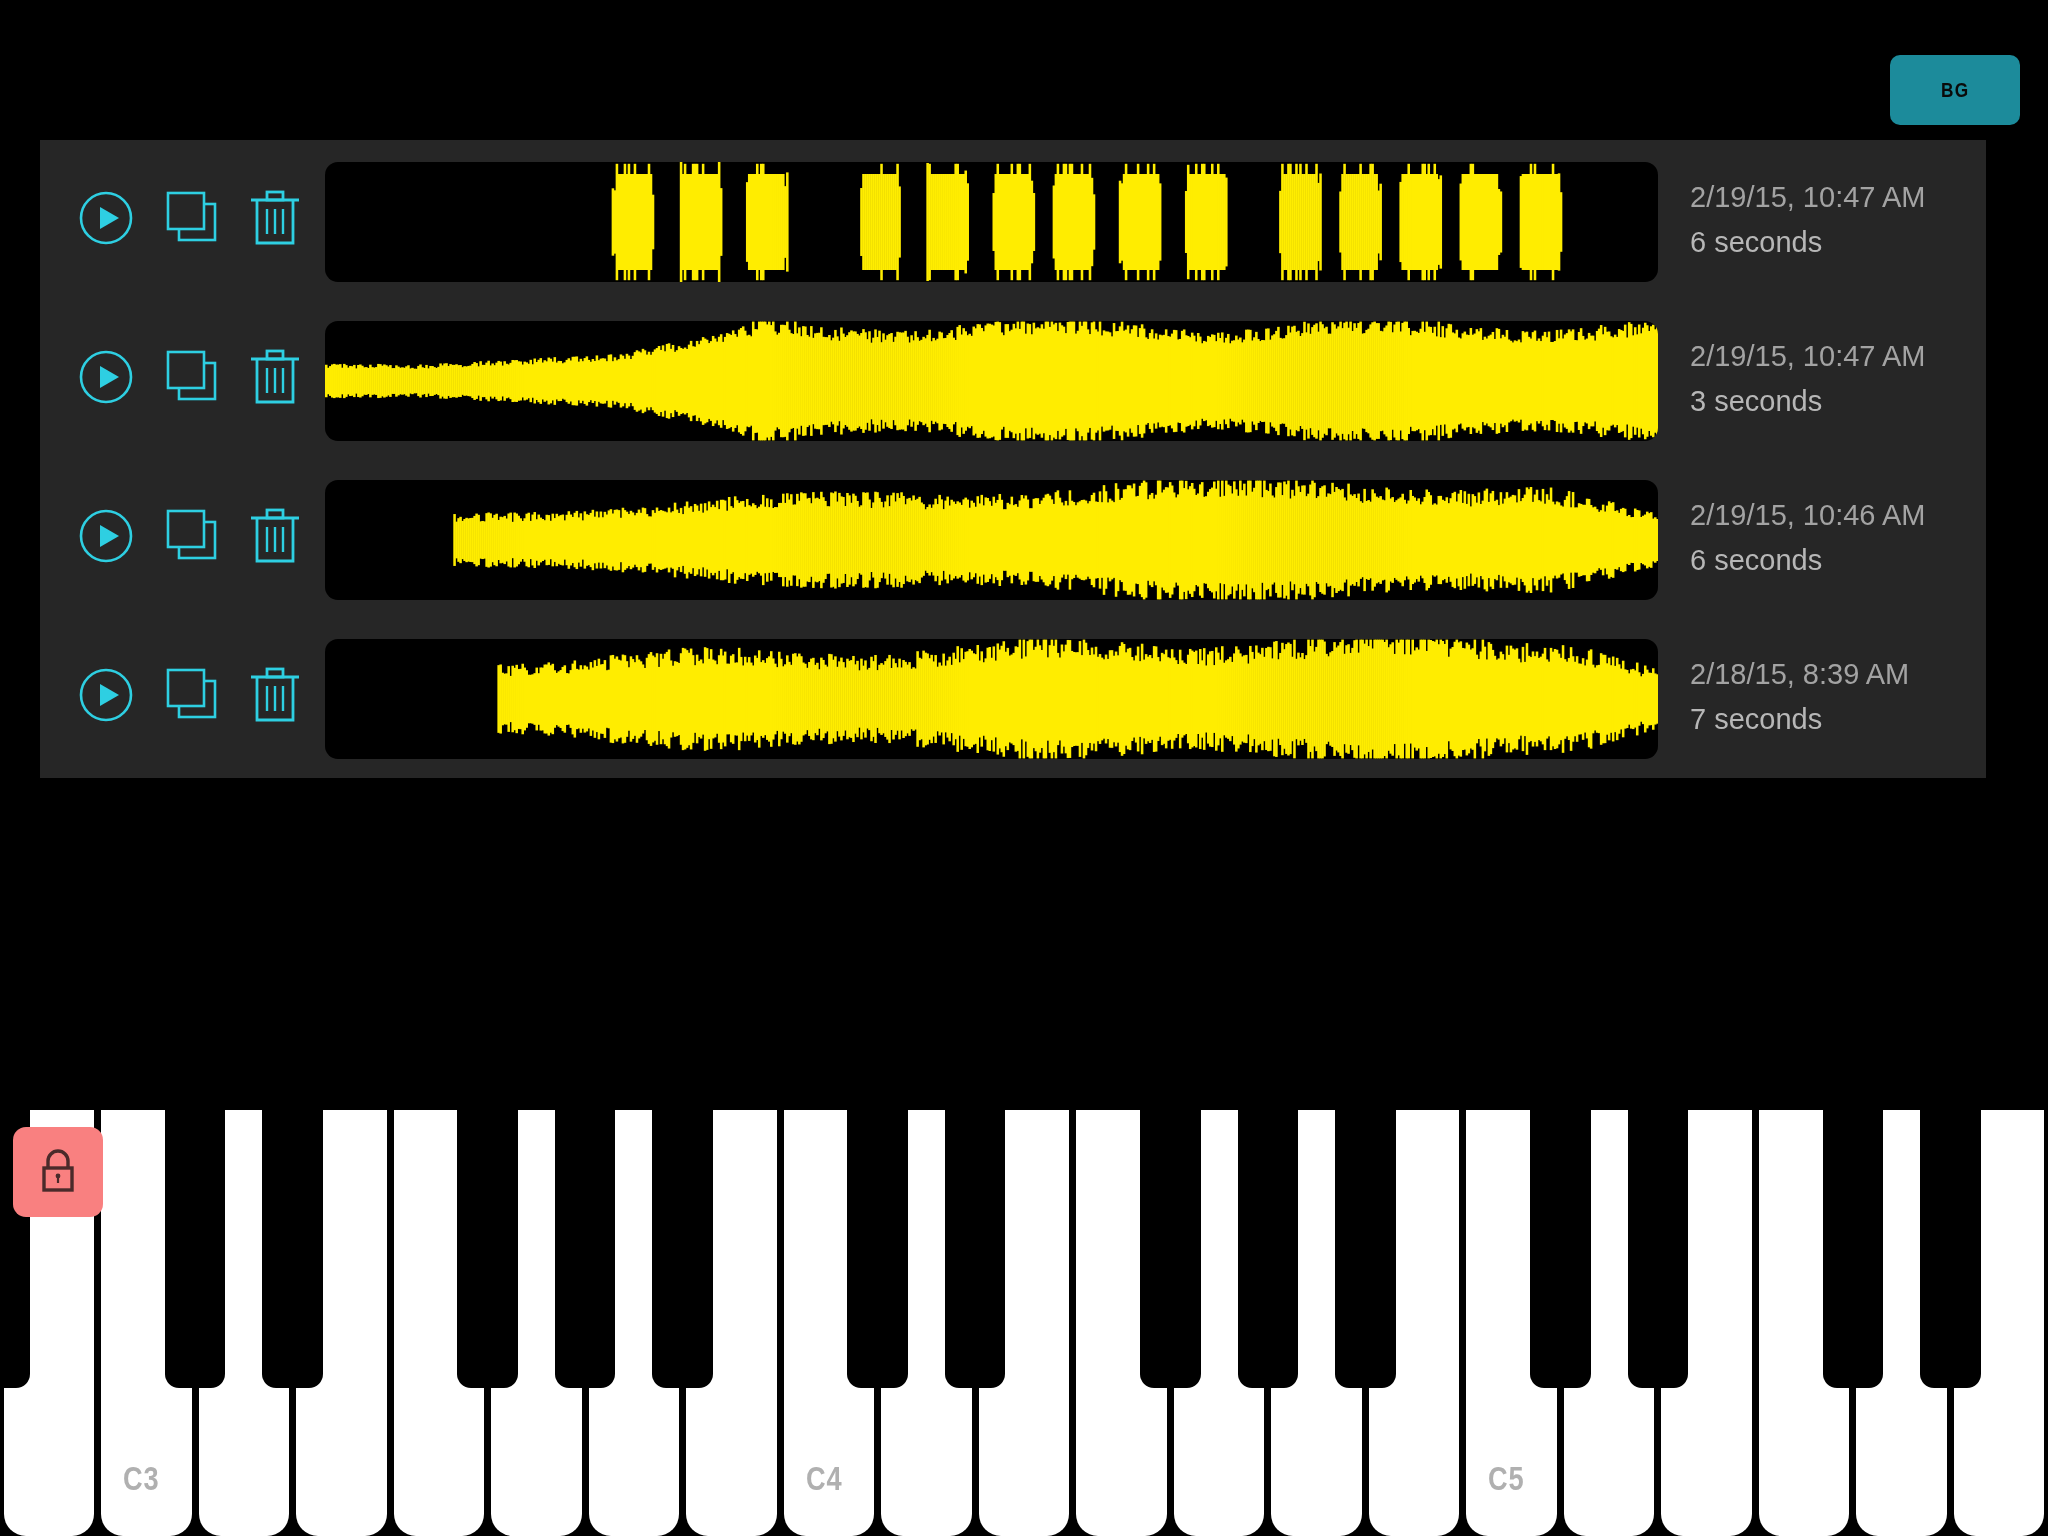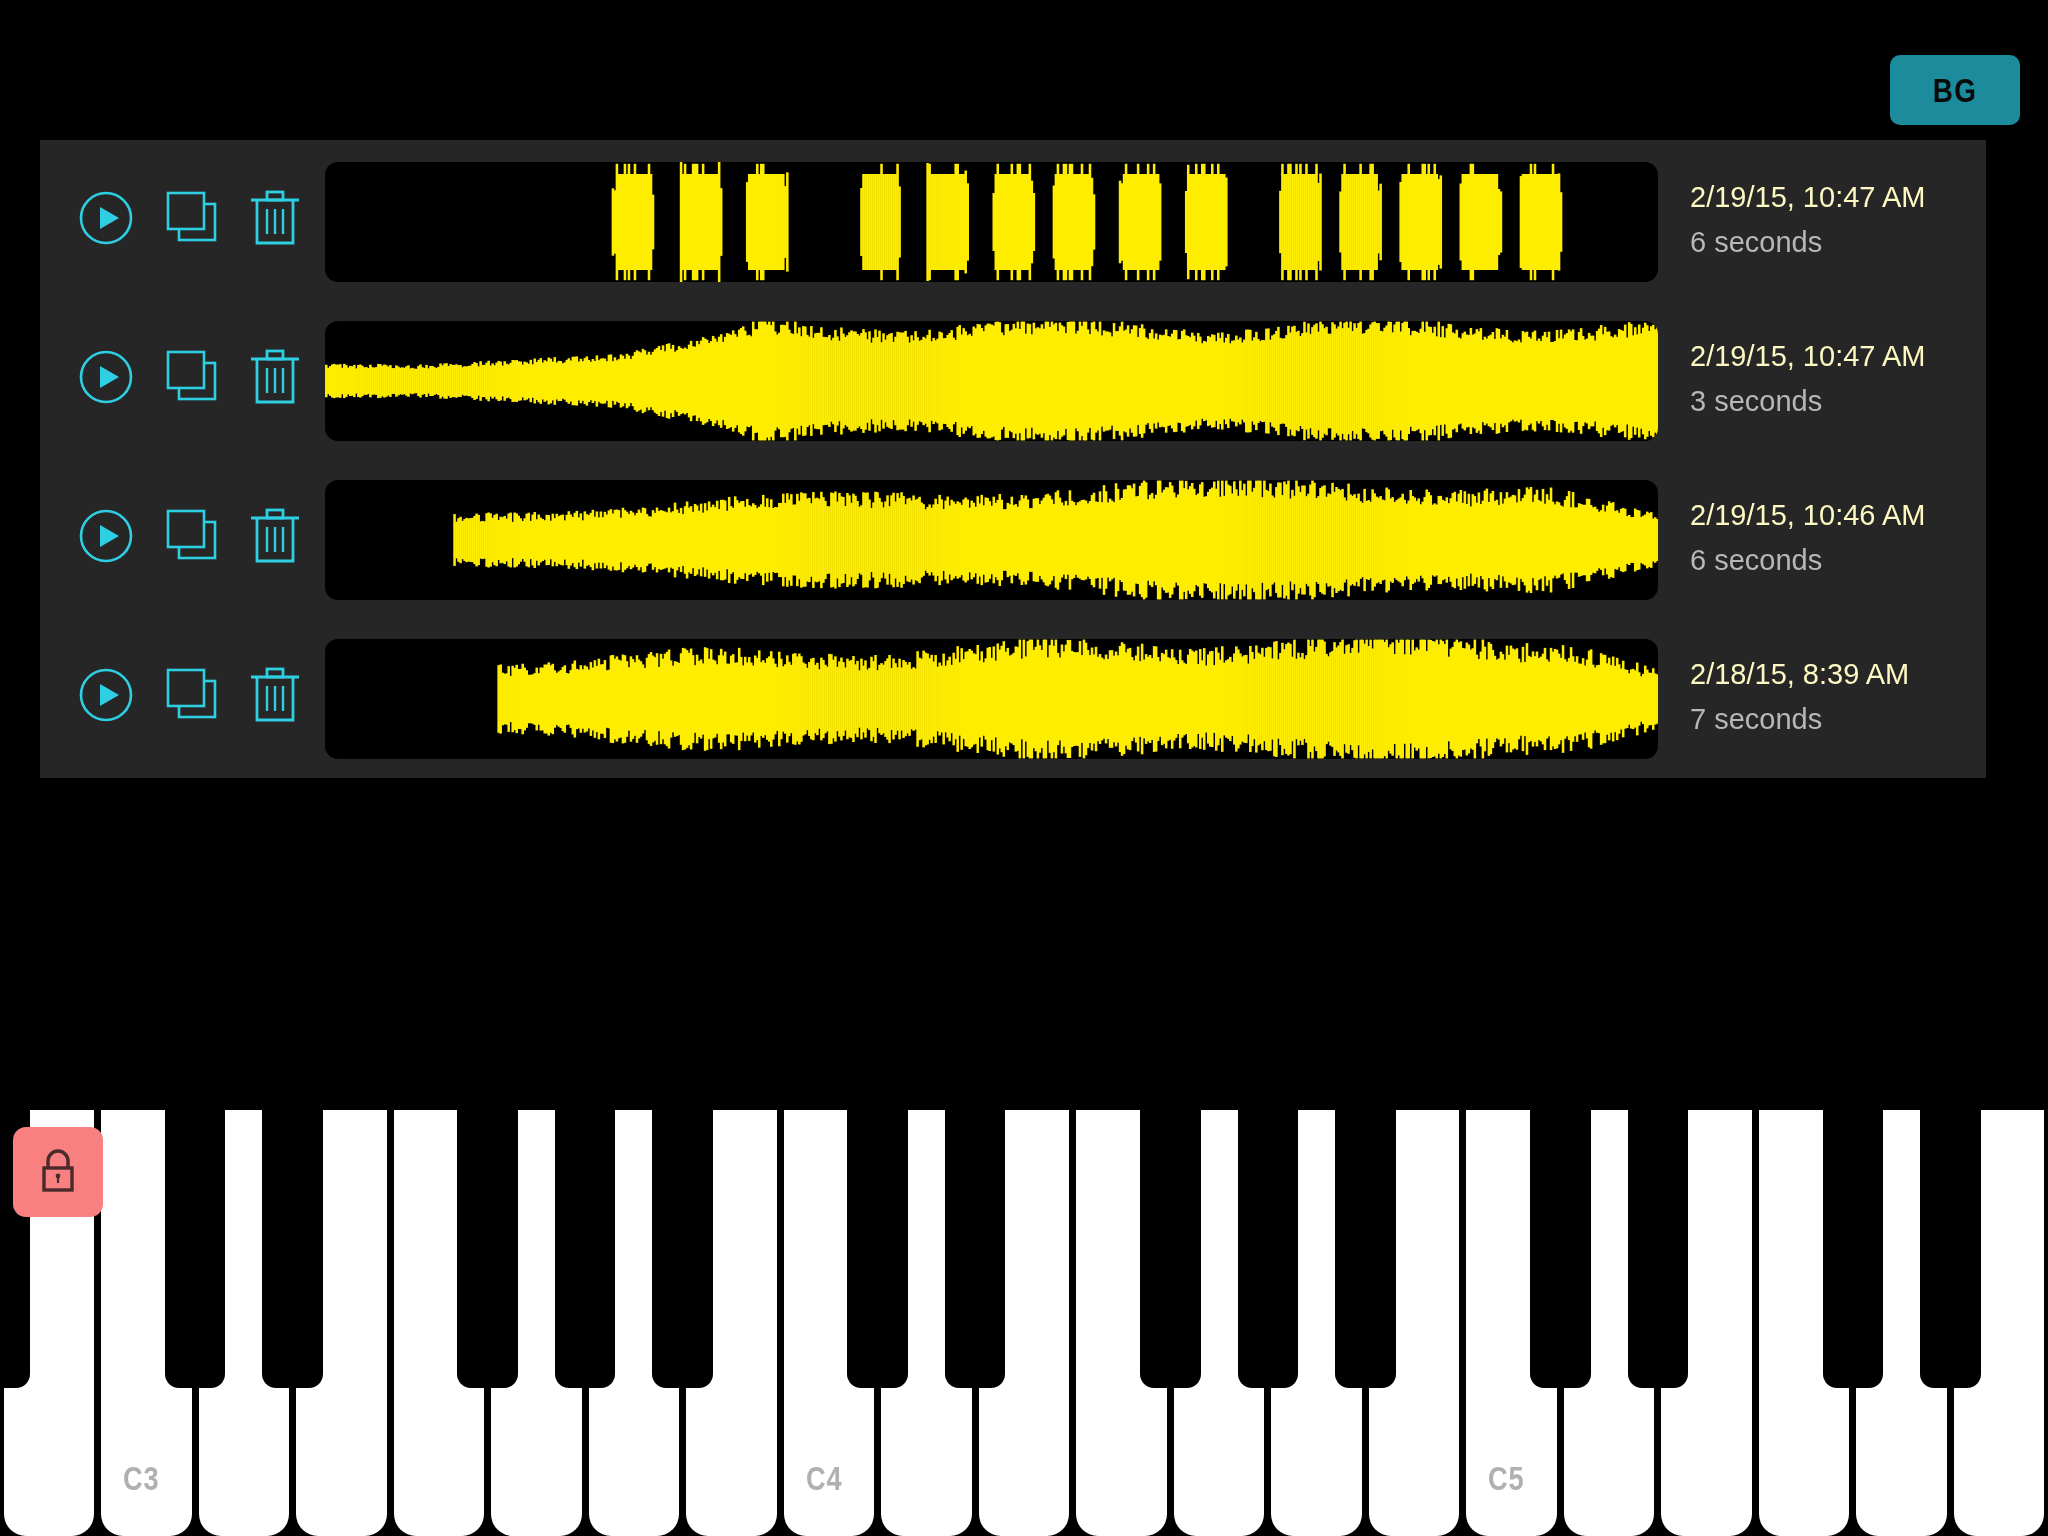--- a/index.html
+++ b/index.html
@@ -37,21 +37,21 @@
   .tri-right { width:0;height:0;border-top:20px solid transparent;border-bottom:20px solid transparent;border-left:27px solid #000; }
   #preset-name {
     flex:1; background:#575757; display:flex; align-items:center; justify-content:center;
     color:#2ecfe2; font-size:32px; letter-spacing:0.3px;
   }
 
   #bg-button {
     position:absolute; left:1890px; top:55px; width:130px; height:70px;
     background:#1c8b9b; border-radius:10px;
     display:flex; align-items:center; justify-content:center;
-    color:#0a0a0a; font-size:34px; font-weight:bold; letter-spacing:1.5px; cursor:pointer;
+    color:#0a0a0a; font-size:21px; font-weight:bold; letter-spacing:1.5px; cursor:pointer;
     font-family:"Liberation Sans Narrow","Liberation Sans",sans-serif;
   }
   #bg-button span { transform:scaleX(0.82); display:inline-block; }
 
   
   #clips-panel {
     position:absolute; left:40px; top:140px; width:1946px; height:638px;
     background:#262626;
   }
   .clip-row { position:relative; height:159px; width:100%; }
@@ -65,21 +65,21 @@
   .clip-wave {
     position:absolute; left:285px; top:22px; width:1333px; height:120px;
     background:#000; border-radius:13px; overflow:hidden;
   }
   .clip-wave svg { display:block; width:100%; height:100%; }
 
   .clip-meta {
     position:absolute; left:1650px; top:0; height:159px; width:300px;
     display:flex; flex-direction:column; justify-content:center; gap:12px;
   }
-  .clip-date { color:#fef9c3; font-size:29px; }
+  .clip-date { color:#a3a3a3; font-size:29px; }
   .clip-dur  { color:#b7b7b7; font-size:29px; }
 
   
   #keyboard { position:absolute; left:0; top:1110px; width:2048px; height:426px; background:#000; }
   .wkey {
     position:absolute; top:0; height:426px; background:#fff;
     border-bottom-left-radius:22px; border-bottom-right-radius:22px; cursor:pointer;
   }
   .bkey {
     position:absolute; top:0; height:278px; background:#000;

